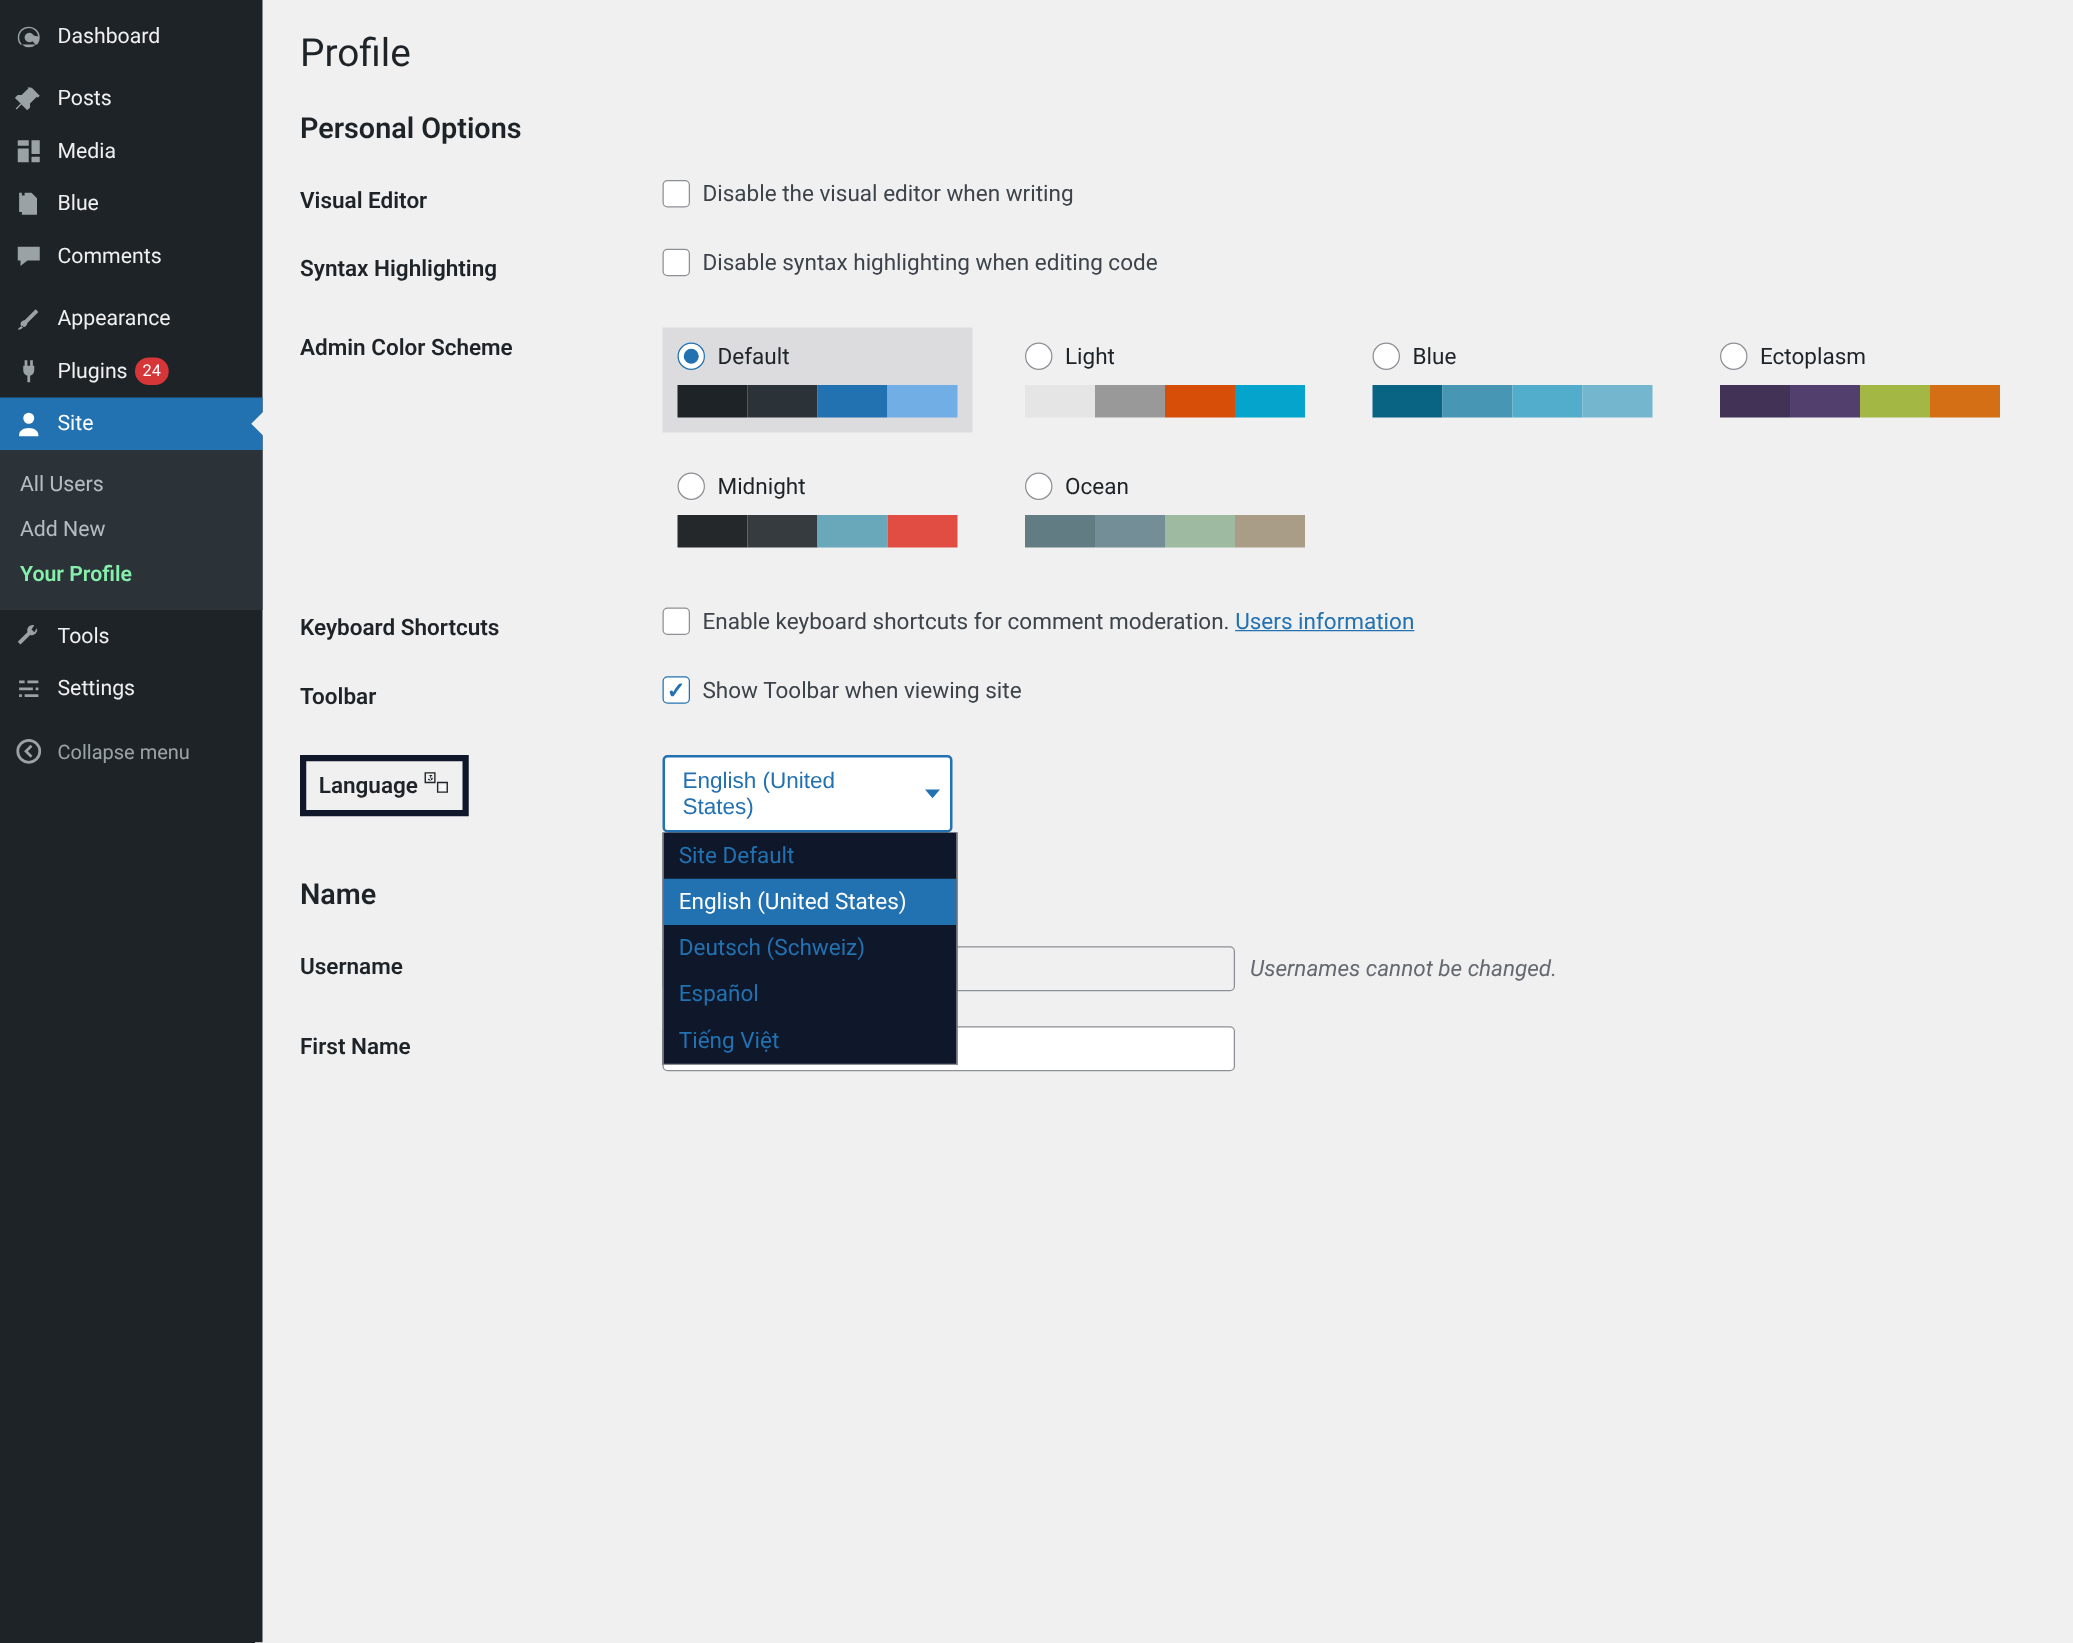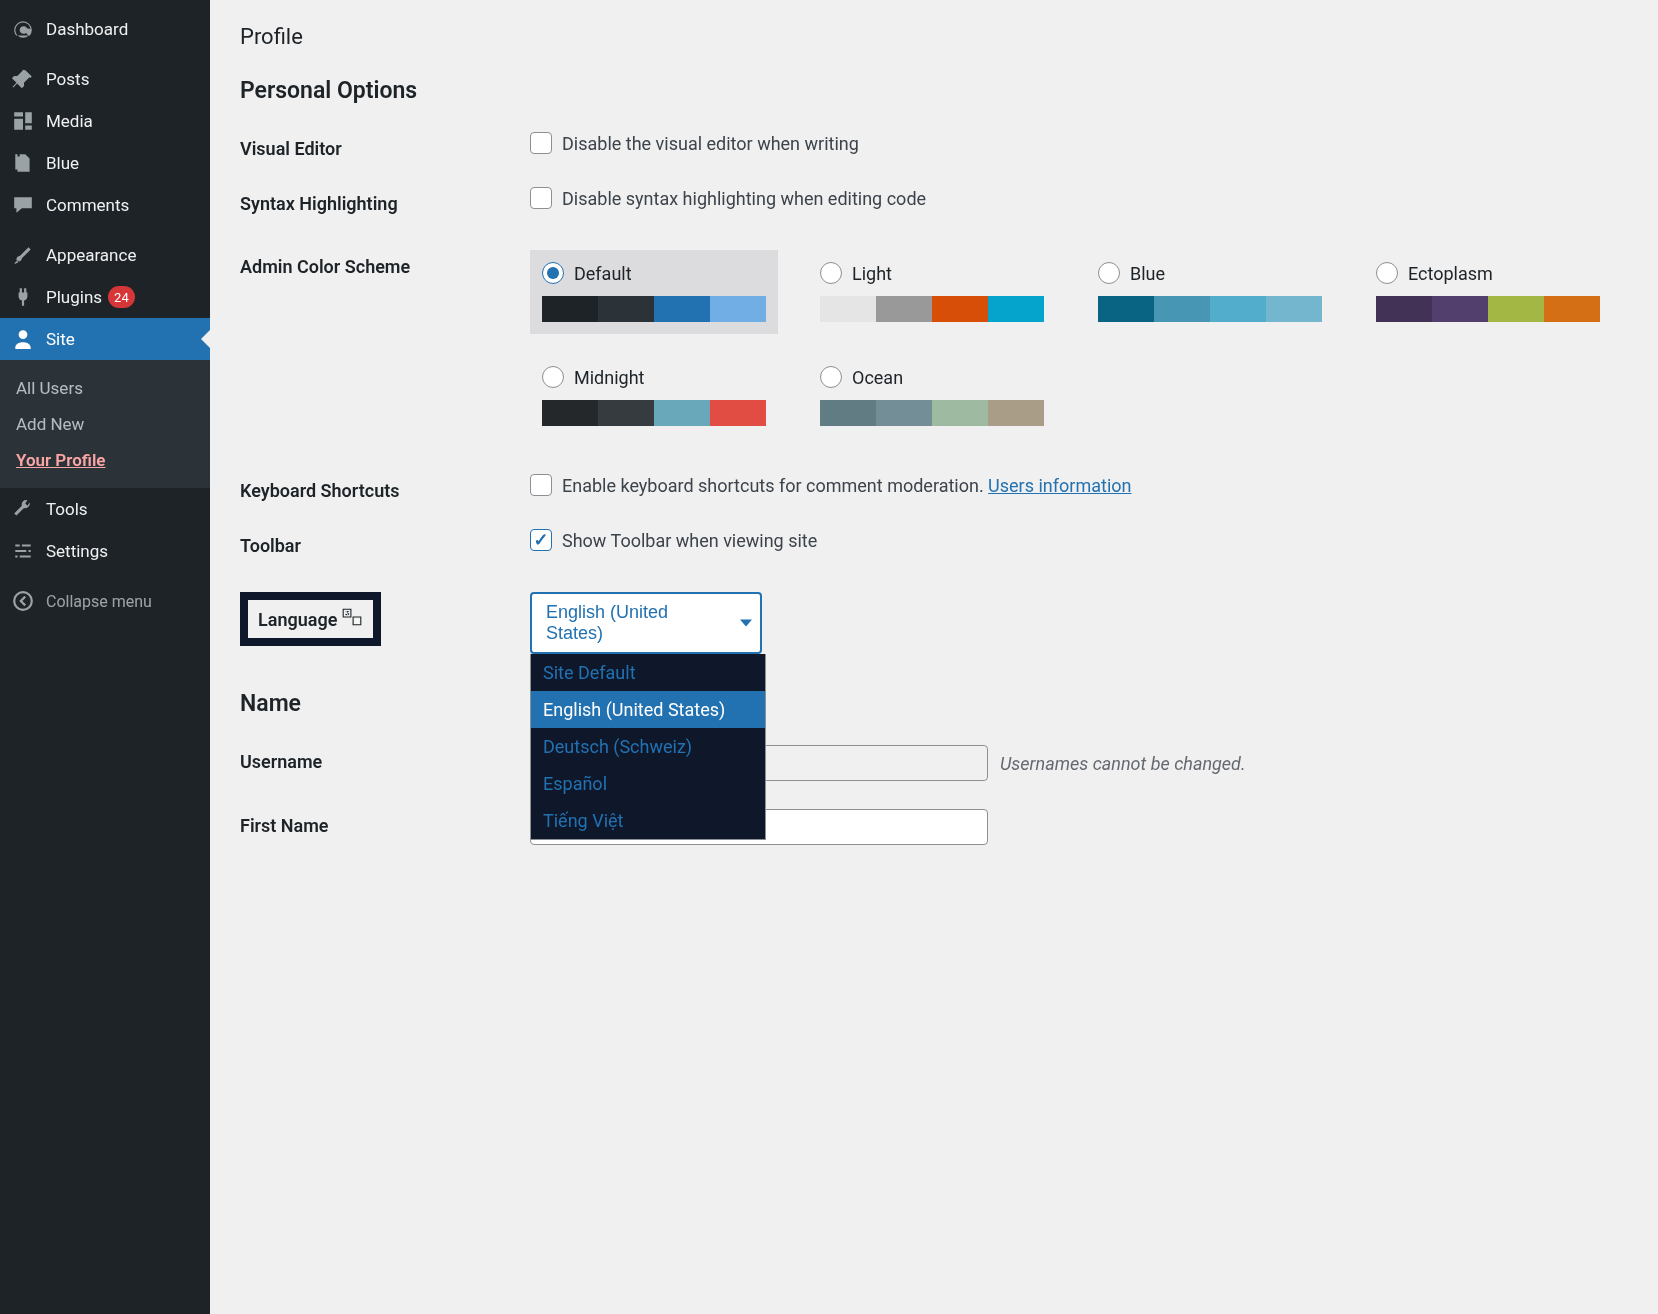--- a/index.html
+++ b/index.html
@@ -45,21 +45,21 @@
 .menu-item.collapse .icon { color: rgba(240,246,252,0.6); }
 .menu-item.collapse { font-size: 16px; color: rgba(240,246,252,0.6); text-align: center; }
 .menu-sep { height: 8px; }
 .submenu { background: #2c3338; padding: 10px 0; }
 .submenu-item {
   padding: 8px 16px;
   color: rgba(240,246,252,0.7);
   font-size: 17px;
   cursor: pointer;
 }
-.submenu-item.active { color: #fca5a5; font-weight: 600; text-decoration: underline; }
+.submenu-item.active { color: #86efac; font-weight: 600; }
 .badge {
   display: inline-flex;
   align-items: center;
   justify-content: center;
   min-width: 22px;
   height: 22px;
   padding: 0 6px;
   border-radius: 11px;
   background: #d63638;
   color: #fff;
@@ -76,21 +76,21 @@
   border-bottom: 10px solid transparent;
   border-right: 10px solid #f0f0f1;
 }
 
 
 .main {
   flex: 1;
   padding: 24px 30px;
   overflow: hidden;
 }
-h1 { font-size: 22px; font-weight: 400; color: #1d2327; margin-bottom: 28px; }
+h1 { font-size: 31px; font-weight: 400; color: #1d2327; margin-bottom: 28px; }
 h2 { font-size: 23px; font-weight: 600; color: #1d2327; margin-bottom: 28px; }
 .form-table { width: 100%; }
 .form-row { display: flex; align-items: flex-start; margin-bottom: 28px; }
 .form-row.tall { margin-bottom: 36px; }
 .form-label {
   width: 290px;
   flex-shrink: 0;
   font-size: 18px;
   font-weight: 600;
   color: #1d2327;
@@ -152,21 +152,21 @@
   background: #2271b1;
 }
 .scheme-name { font-size: 18px; color: #1d2327; }
 .swatches { display: flex; height: 26px; }
 .swatch { flex: 1; }
 
 .link { color: #2271b1; text-decoration: underline; cursor: pointer; font-size: 18px; }
 
 
 .lang-highlight {
-  border: 8px solid #0f172a;
+  border: 5px solid #0f172a;
   padding: 6px 10px;
   display: inline-flex;
   align-items: center;
   gap: 4px;
 }
 .lang-label-text { font-size: 18px; font-weight: 600; }
 
 
 .select-wrap { position: relative; width: 232px; }
 .select-btn {

